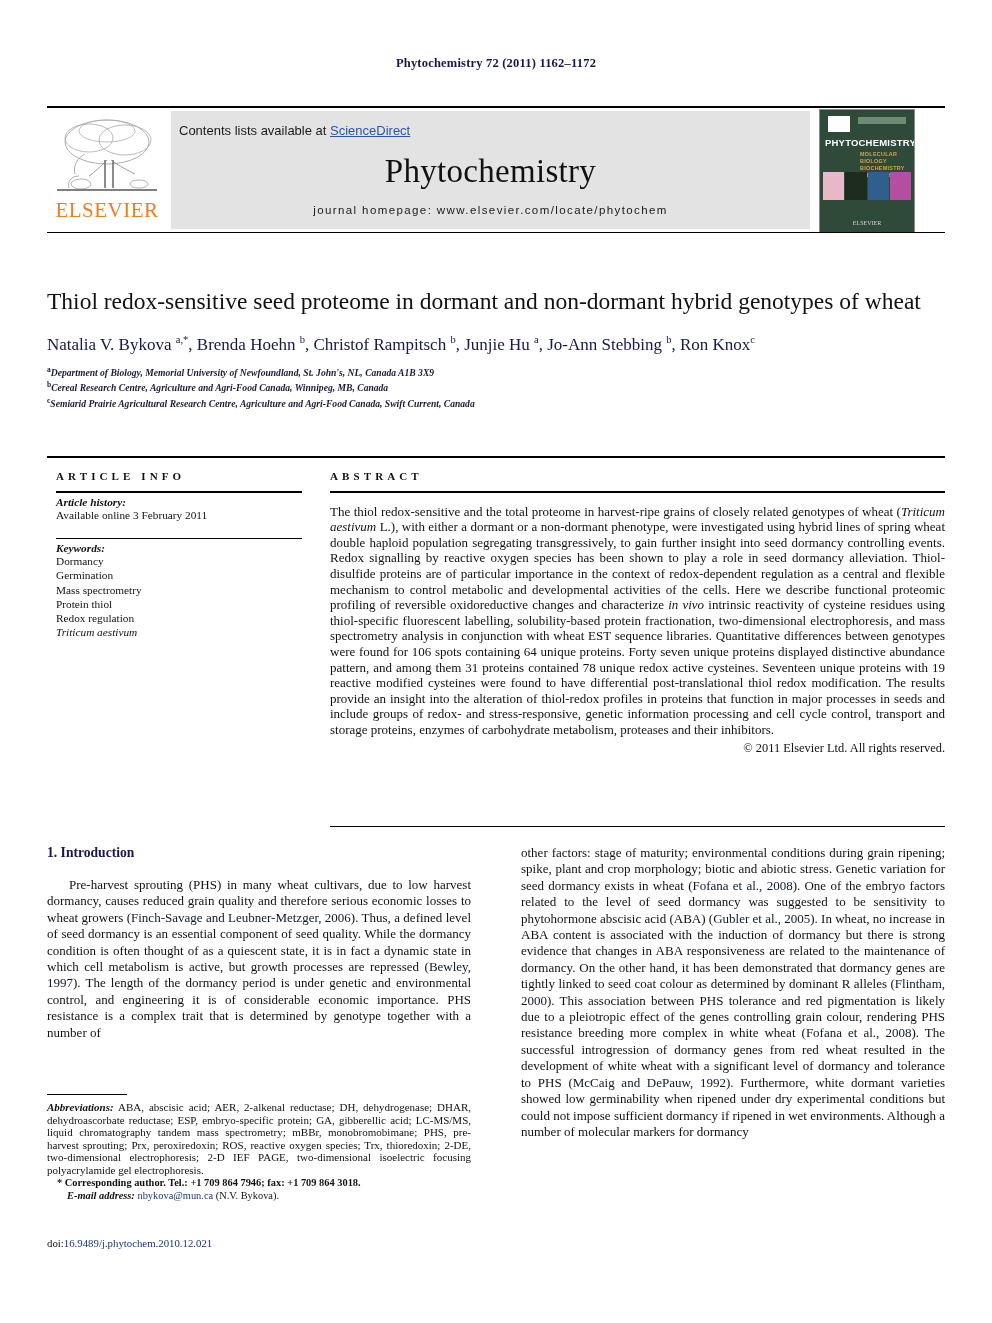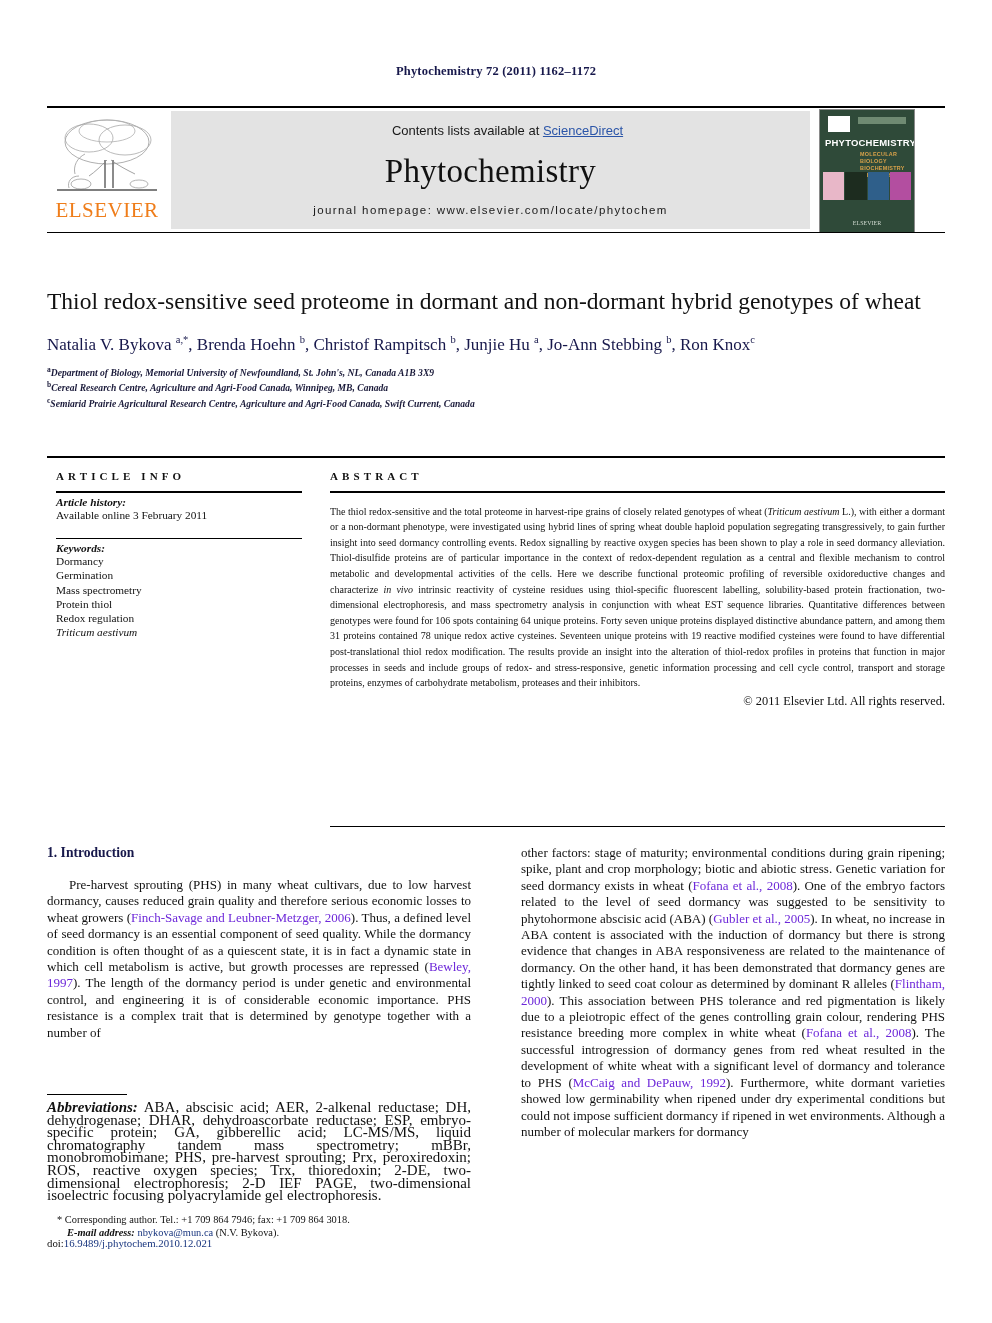--- a/index.html
+++ b/index.html
@@ -18,21 +18,21 @@
   .page {
     position: absolute;
     left: 0; top: 0;
     width: 992px;
     height: 1323px;
   }
 
   
   .running-head {
     position: absolute;
-    left: 0; top: 64px;
+    left: 0; top: 56px;
     width: 992px;
     text-align: center;
     font-family: "Liberation Serif", serif;
     font-size: 12.5px;
     font-weight: bold;
     color: #17184b;
     letter-spacing: .2px;
   }
 
   
@@ -51,23 +51,22 @@
   }
   .masthead-center {
     position: absolute;
     left: 124px; top: 5px;
     width: 639px;
     height: 118px;
     background: #e3e3e3;
   }
   .contents-line {
     position: absolute;
-    left: 17px; top: 12px;
+    left: 8px; top: 12px;
     width: 639px;
-    text-align: center;
     font-family: "Liberation Sans", sans-serif;
     font-size: 13px;
     color: #1a1a1a;
   }
   .sd-link {
     color: #2b55a8;
   }
   .journal-name {
     position: absolute;
     left: 0; top: 42px;
@@ -268,21 +267,21 @@
   .kw-list {
     list-style: none;
     margin: 0; padding: 0;
     font-size: 11.3px;
     line-height: 14.2px;
     color: #111;
   }
   .kw-list li.ital { font-style: italic; }
   .abstract-body {
     margin-top: 11px;
-    font-size: 10px;
+    font-size: 13px;
     line-height: 15.6px;
     text-align: justify;
     color: #111;
   }
   .abstract-body i { font-style: italic; }
   .copyright {
     margin-top: 3px;
     text-align: right;
     font-size: 12.4px;
     color: #111;
@@ -315,47 +314,48 @@
   }
   p.body-p {
     margin: 0;
     font-size: 13px;
     line-height: 16.4px;
     text-align: justify;
     text-indent: 22px;
     color: #111;
   }
   p.body-p.cont { text-indent: 0; }
-  .ref { color: #6d28d9; }
+  .ref { color: #0f172a; }
 
   
   .footnotes {
     position: absolute;
     left: 47px; top: 1094px;
     width: 424px;
   }
   .fn-rule {
     width: 80px;
     height: 1px;
     background: #000;
     margin-bottom: 6px;
   }
   .fn-text {
-    font-size: 15px;
+    font-size: 11px;
     line-height: 12.6px;
     text-align: justify;
     color: #111;
   }
   .fn-text .lbl { font-style: italic; font-weight: bold; }
   .fn-corr {
-    margin-top: 12px;
+    margin-top: 0;
     font-size: 10.4px;
     line-height: 12.6px;
     color: #111;
     text-indent: 10px;
+    font-weight: bold;
   }
   .fn-email {
     margin-top: 1px;
     padding-left: 20px;
     font-size: 10.4px;
     line-height: 12.6px;
     color: #111;
   }
   .fn-email .lbl { font-style: italic; font-weight: bold; }
   .fn-email a { color: #17347e; text-decoration: none; }

